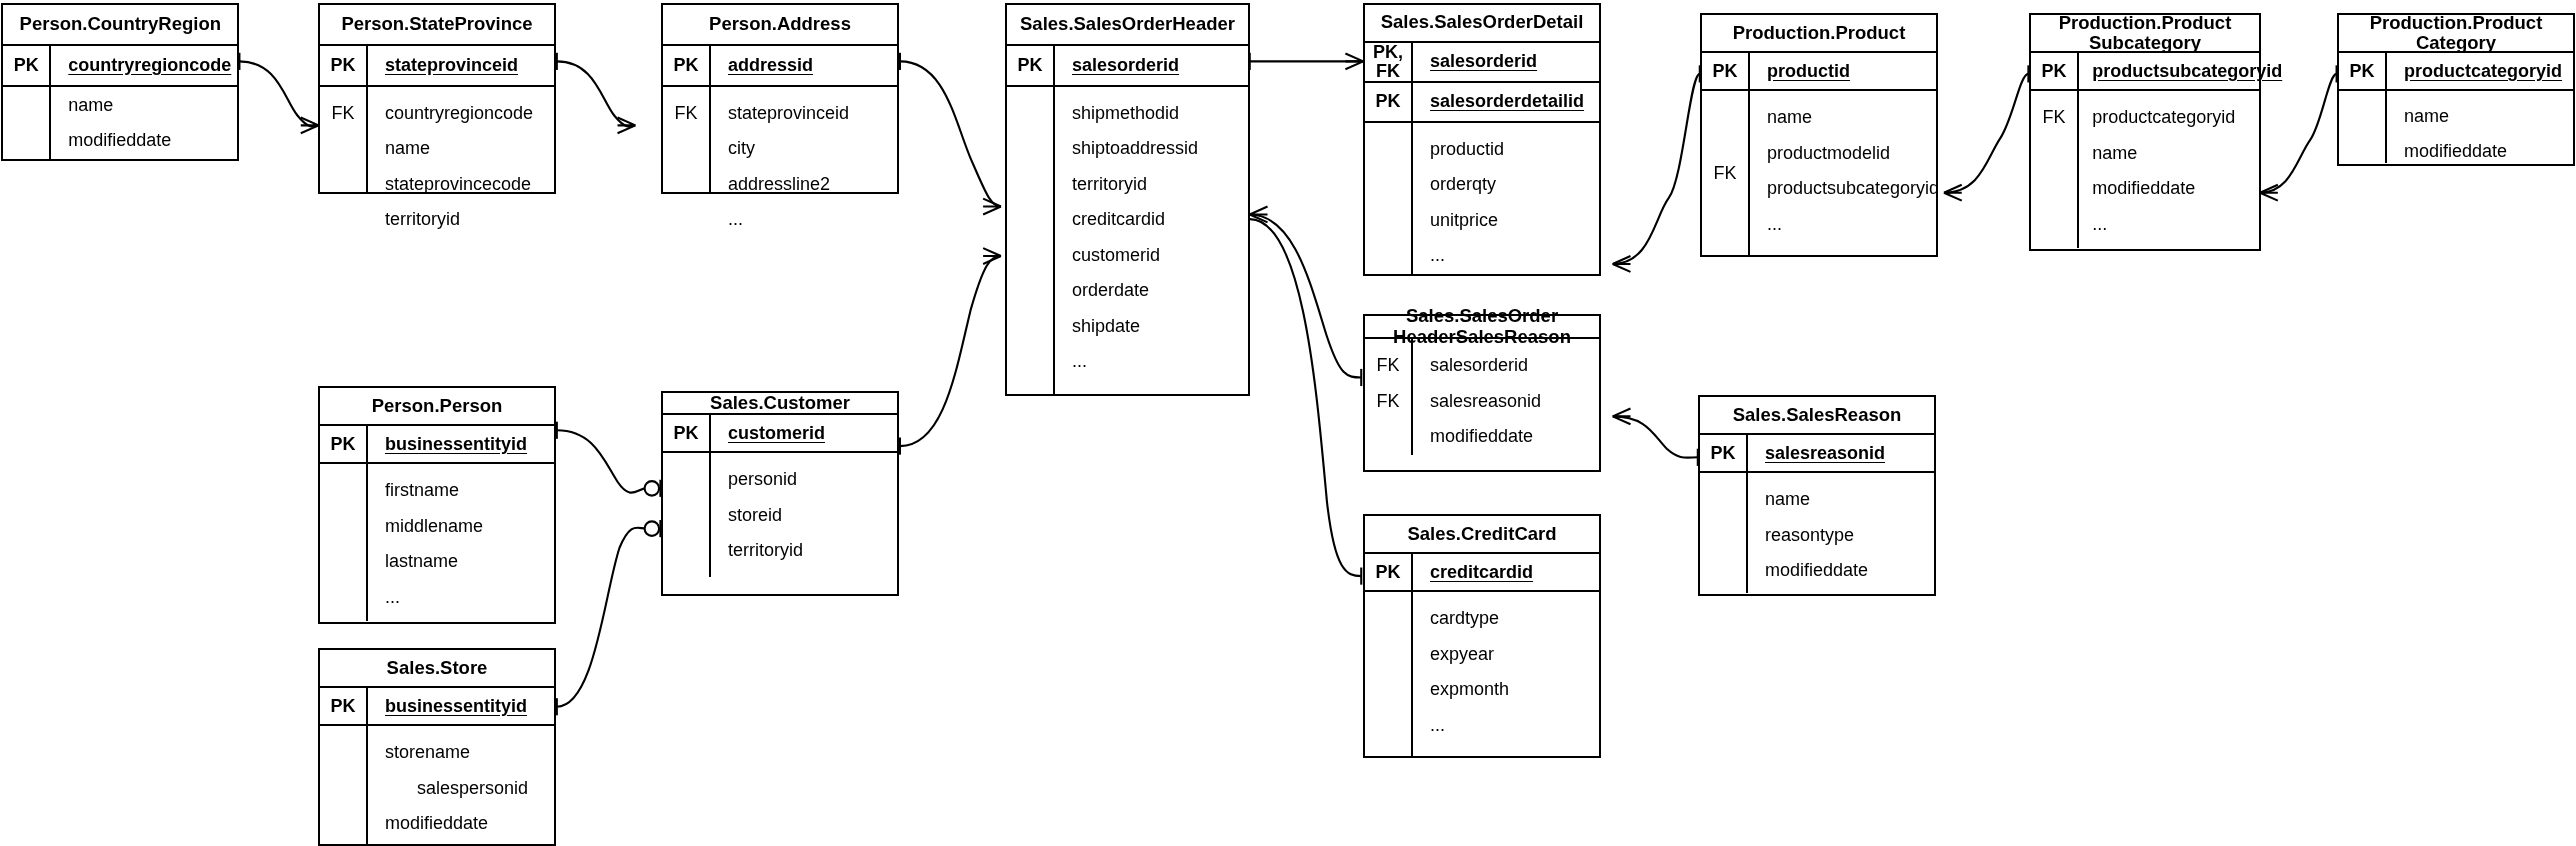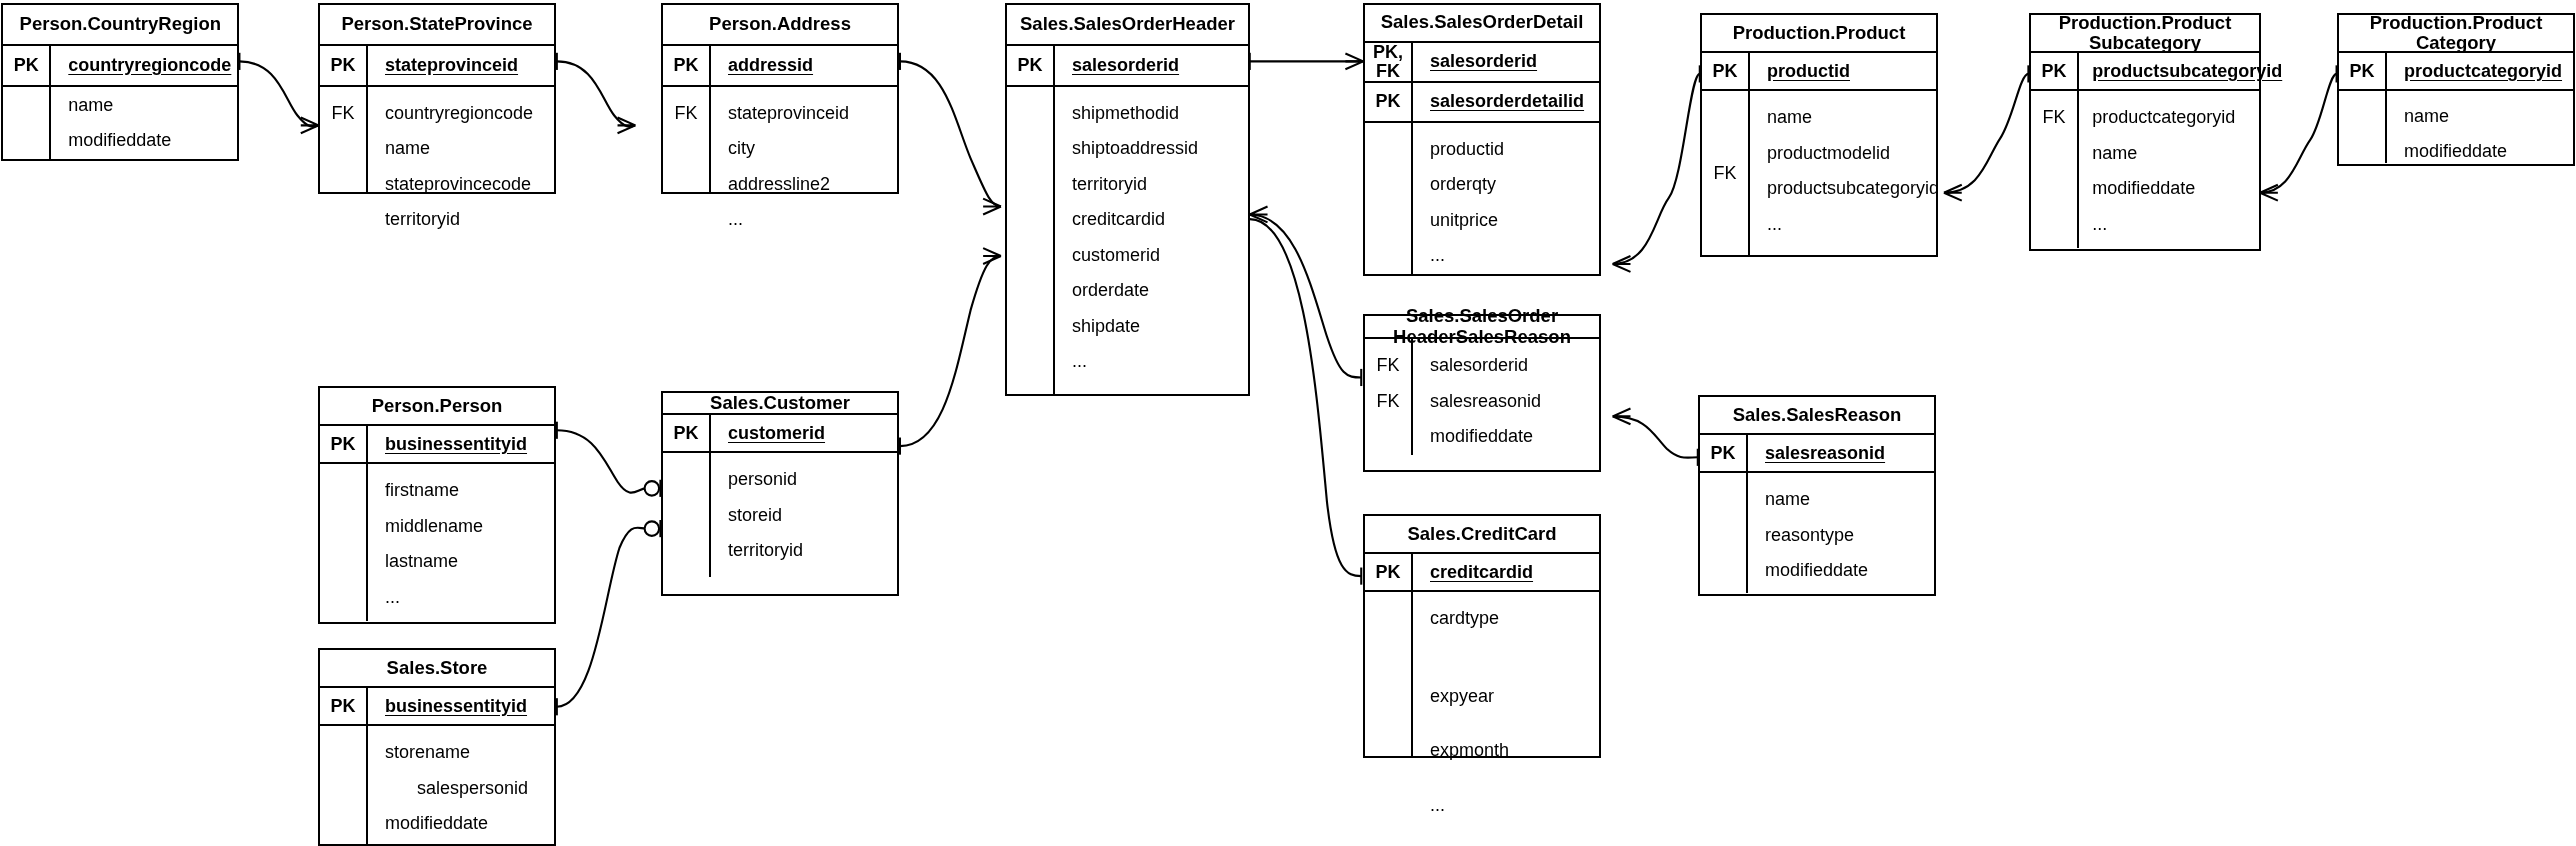--- a/index.html
+++ b/index.html
@@ -344,23 +344,23 @@
   </div>
 
   <div class="entity" style="left:1363px;top:514px;width:238px;height:244px;">
     <div class="ent-title" style="height:38px;">Sales.CreditCard</div>
     <div class="row sep" style="height:38px;">
       <div class="keycell bold" style="width:48px;">PK</div>
       <div class="attrcell pk">creditcardid</div>
     </div>
     <div class="row" style="height:164px;">
       <div class="keycell" style="width:48px;"></div>
-      <div class="attrstack" style="justify-content:flex-start;padding-top:16px;gap:19px;">
+      <div class="attrstack" style="justify-content:flex-start;padding-top:16px;">
         <div class="fldline" style="padding-bottom:14.5px;">cardtype</div>
-        <div class="fldline" style="padding-bottom:14.5px;margin-top:23px;">expyear</div>
+        <div class="fldline" style="padding-bottom:14.5px;">expyear</div>
         <div class="fldline" style="padding-bottom:14.5px;">expmonth</div>
         <div class="fldline">...</div>
       </div>
     </div>
   </div>
 
 </div>
 
 
 </body></html>

